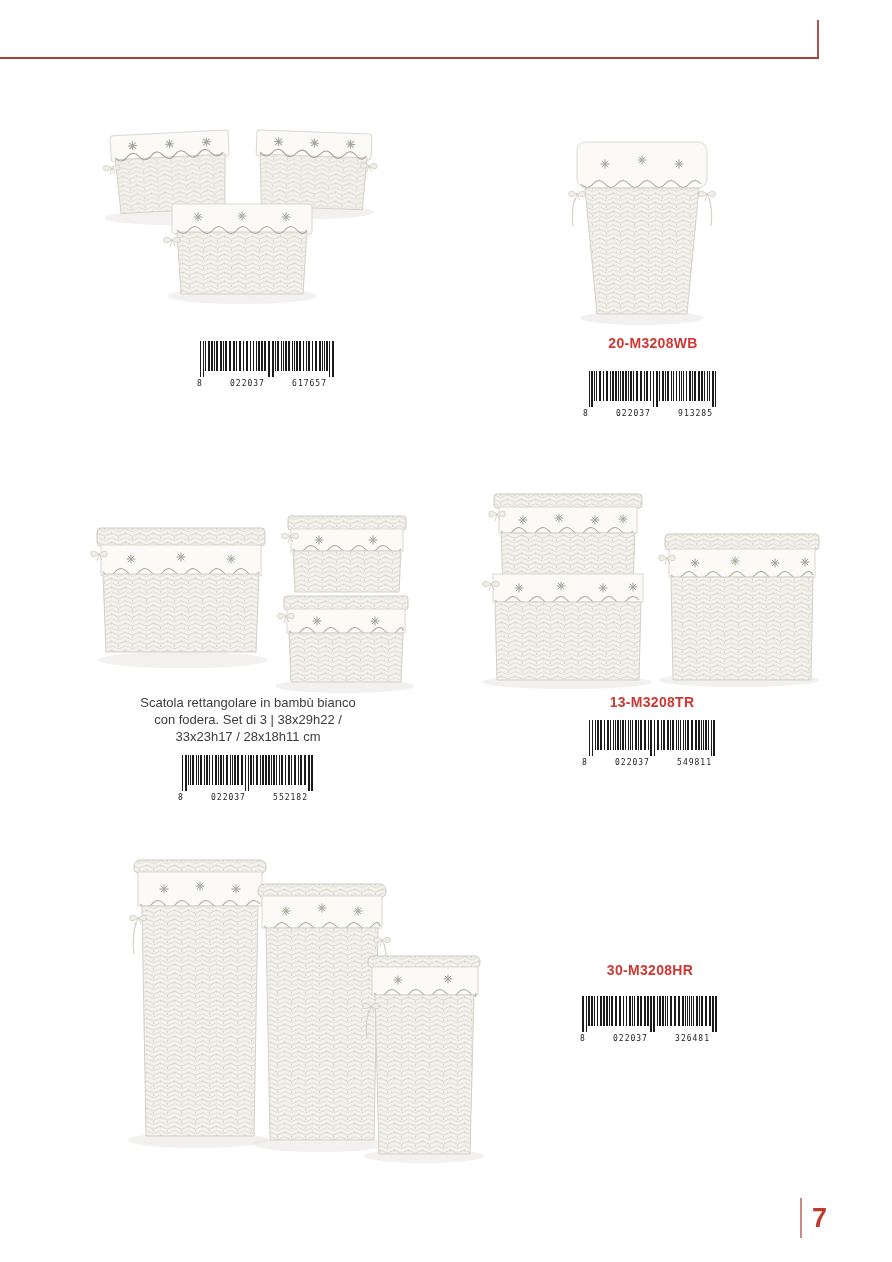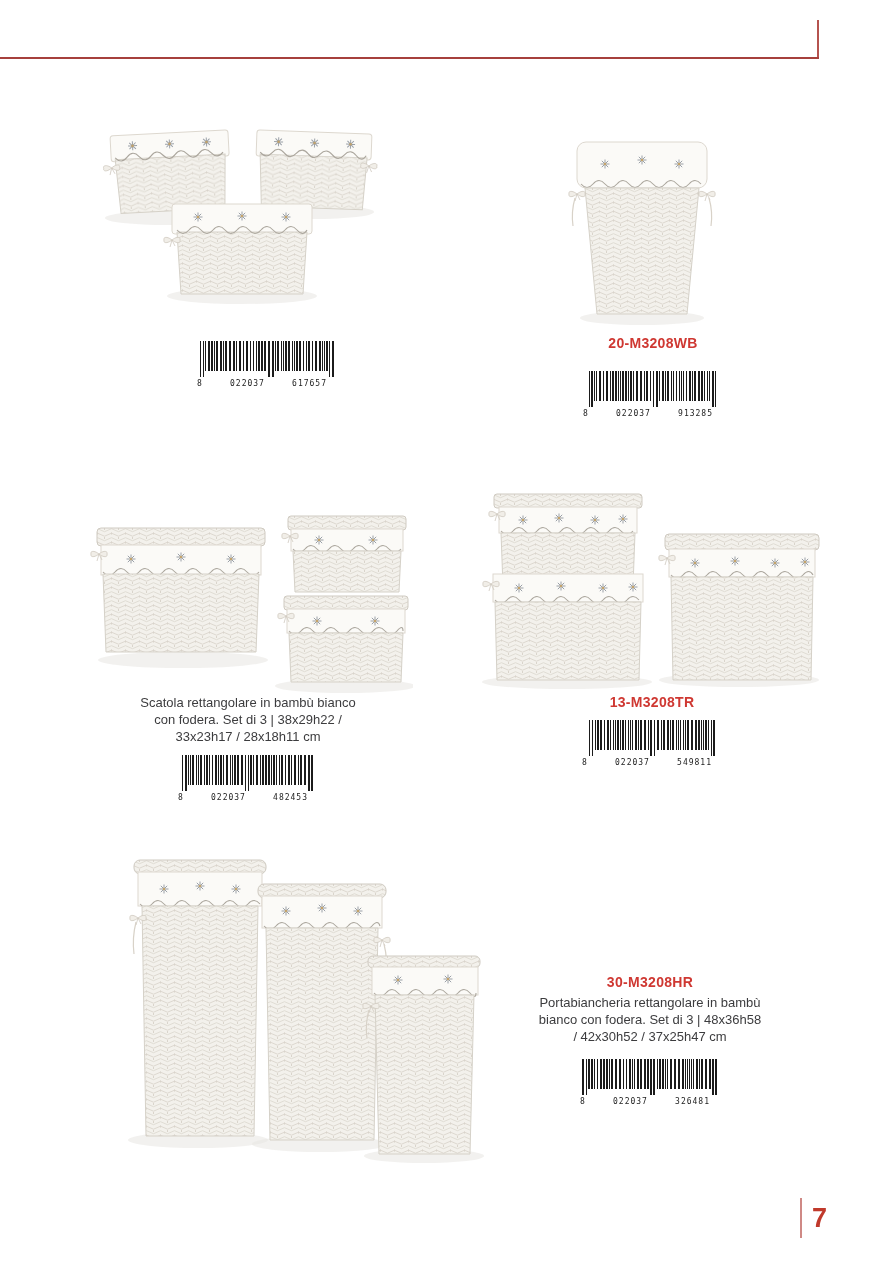--- a/index.html
+++ b/index.html
@@ -321,21 +321,21 @@
           <span class="bar" style="width: 2px; margin-right: 2px;"></span>
           <span class="bar" style="width: 1px; margin-right: 1px;"></span>
           <span class="bar" style="width: 2px; margin-right: 2px;"></span>
           <span class="bar" style="width: 2px; margin-right: 2px;"></span>
           <span class="bar guard" style="width: 2px; margin-right: 1px;"></span>
           <span class="bar guard" style="width: 2px; margin-right: 1px;"></span>
         </div>
       <div class="barcode-digits">
         <span>8</span>
         <span>022037</span>
-        <span>482453</span>
+        <span>552182</span>
       </div>
     </div>
   </section>
 
   <section class="product" style="left:492px;top:478px;width:320px;">
     <div class="photo" style="margin-left:-15px;">
       <svg width="350" height="212" viewBox="0 0 350 212">
         <ellipse class="shadow" cx="90" cy="204" rx="85" ry="7"></ellipse>
         <ellipse class="shadow" cx="262" cy="202" rx="80" ry="7"></ellipse>
         <g transform="translate(20,16)">
@@ -463,26 +463,21 @@
         <use href="#fl" x="28" y="24"></use>
           <use href="#fl" x="78" y="23"></use>
         <path class="b-body" d="M5 39 L104 39 L100 198 L9 198 Z"></path>
         <use href="#bow" x="1" y="50"></use>
         <path class="string" d="M-1 54 q-4 14 -2 28"></path>
       </g>
     </svg>
   </div>
 
   <section class="product" style="left:490px;top:962px;width:320px;">
-    <h3 class="code" style="margin-top:12px;">30-M3208HR</h3>
-    <p class="desc">
-      <span>Portabiancheria rettangolare in bambù</span><br>
-      <span>bianco con fodera. Set di 3 | 48x36h58</span><br>
-      <span>/ 42x30h52 / 37x25h47 cm</span>
-    </p>
+    <h3 class="code" style="margin-top:0;">30-M3208HR</h3>
     <div class="barcode" style="margin-top:14px;">
       <div class="barcode-bars">
           <span class="bar guard" style="width: 2px; margin-right: 2px;"></span>
           <span class="bar guard" style="width: 1px; margin-right: 1px;"></span>
           <span class="bar" style="width: 2px; margin-right: 1px;"></span>
           <span class="bar" style="width: 2px; margin-right: 1px;"></span>
           <span class="bar" style="width: 1px; margin-right: 2px;"></span>
           <span class="bar" style="width: 1px; margin-right: 2px;"></span>
           <span class="bar" style="width: 2px; margin-right: 1px;"></span>
           <span class="bar" style="width: 2px; margin-right: 1px;"></span>

